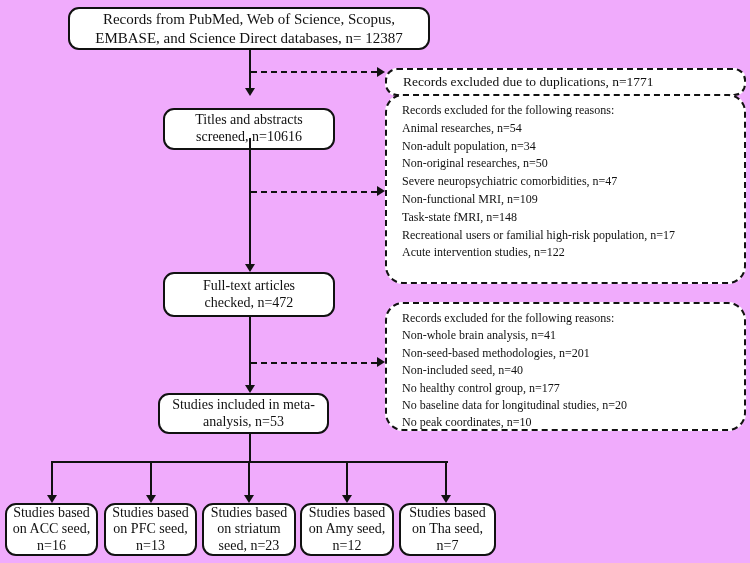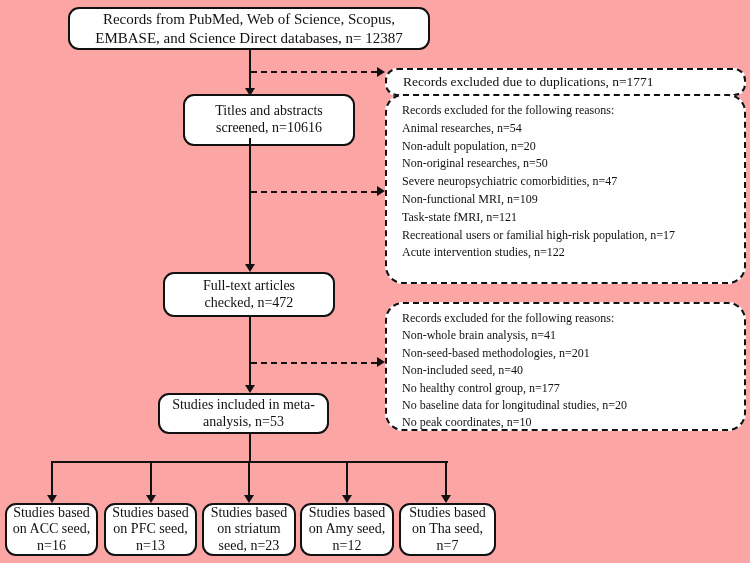--- a/index.html
+++ b/index.html
@@ -2,21 +2,21 @@
 <html><head>
 <meta charset="utf-8">
 <style>
   * { margin:0; padding:0; box-sizing:border-box; }
   html,body { background:#ffffff; }
   body {
     width:750px; height:563px;
     font-family:"Liberation Serif","DejaVu Serif",serif;
     color:#111111;
   }
-  .canvas { position:relative; width:750px; height:563px; background:#fca5a5; overflow:hidden; }
+  .canvas { position:relative; width:750px; height:563px; background:#f0abfc; overflow:hidden; }
 
   .box {
     position:absolute; background:#ffffff;
     border:2px solid #111111; border-radius:11px;
     display:flex; align-items:center; justify-content:center;
     text-align:center; white-space:pre-line;
   }
   .fs15 { font-size:15px; line-height:1.25; }
   .fs14 { font-size:14px; line-height:1.18; }
 
@@ -52,21 +52,21 @@
   }
 </style>
 </head>
 <body>
 
 <div class="canvas">
 
   <div class="box fs15" style="left:68px; top:7px; width:362px; height:43px;">Records from PubMed, Web of Science, Scopus,
 EMBASE, and Science Direct databases, n= 12387</div>
 
-  <div class="box fs14" style="left:163px; top:94px; width:172px; height:52px;margin-left:20px;">Titles and abstracts
+  <div class="box fs14" style="left:163px; top:108px; width:172px; height:42px;">Titles and abstracts
 screened, n=10616</div>
 
   <div class="box fs14" style="left:163px; top:272px; width:172px; height:45px;">Full-text articles
 checked, n=472</div>
 
   <div class="box fs14" style="left:158px; top:393px; width:171px; height:41px;">Studies included in meta-
 analysis, n=53</div>
 
   <div class="box fs14" style="left:5px; top:503px; width:93px; height:53px;">Studies based
 on ACC seed,
@@ -84,25 +84,25 @@
 on Tha seed,
 n=7</div>
 
   <div class="dashed single" style="left:385px; top:60px; width:361px; height:28px;">
     <span>Records excluded due to duplications, n=1771</span>
   </div>
 
   <div class="dashed list lh178" style="left:385px; top:94px; width:361px; height:190px;">
     <div class="reason-line">Records excluded for the following reasons:</div>
     <div class="reason-line">Animal researches, n=54</div>
-    <div class="reason-line">Non-adult population, n=20</div>
+    <div class="reason-line">Non-adult population, n=34</div>
     <div class="reason-line">Non-original researches, n=50</div>
     <div class="reason-line">Severe neuropsychiatric comorbidities, n=47</div>
     <div class="reason-line">Non-functional MRI, n=109</div>
-    <div class="reason-line">Task-state fMRI, n=121</div>
+    <div class="reason-line">Task-state fMRI, n=148</div>
     <div class="reason-line">Recreational users or familial high-risk population, n=17</div>
     <div class="reason-line">Acute intervention studies, n=122</div>
   </div>
 
   <div class="dashed list lh175" style="left:385px; top:302px; width:361px; height:129px;">
     <div class="reason-line">Records excluded for the following reasons:</div>
     <div class="reason-line">Non-whole brain analysis, n=41</div>
     <div class="reason-line">Non-seed-based methodologies, n=201</div>
     <div class="reason-line">Non-included seed, n=40</div>
     <div class="reason-line">No healthy control group, n=177</div>

